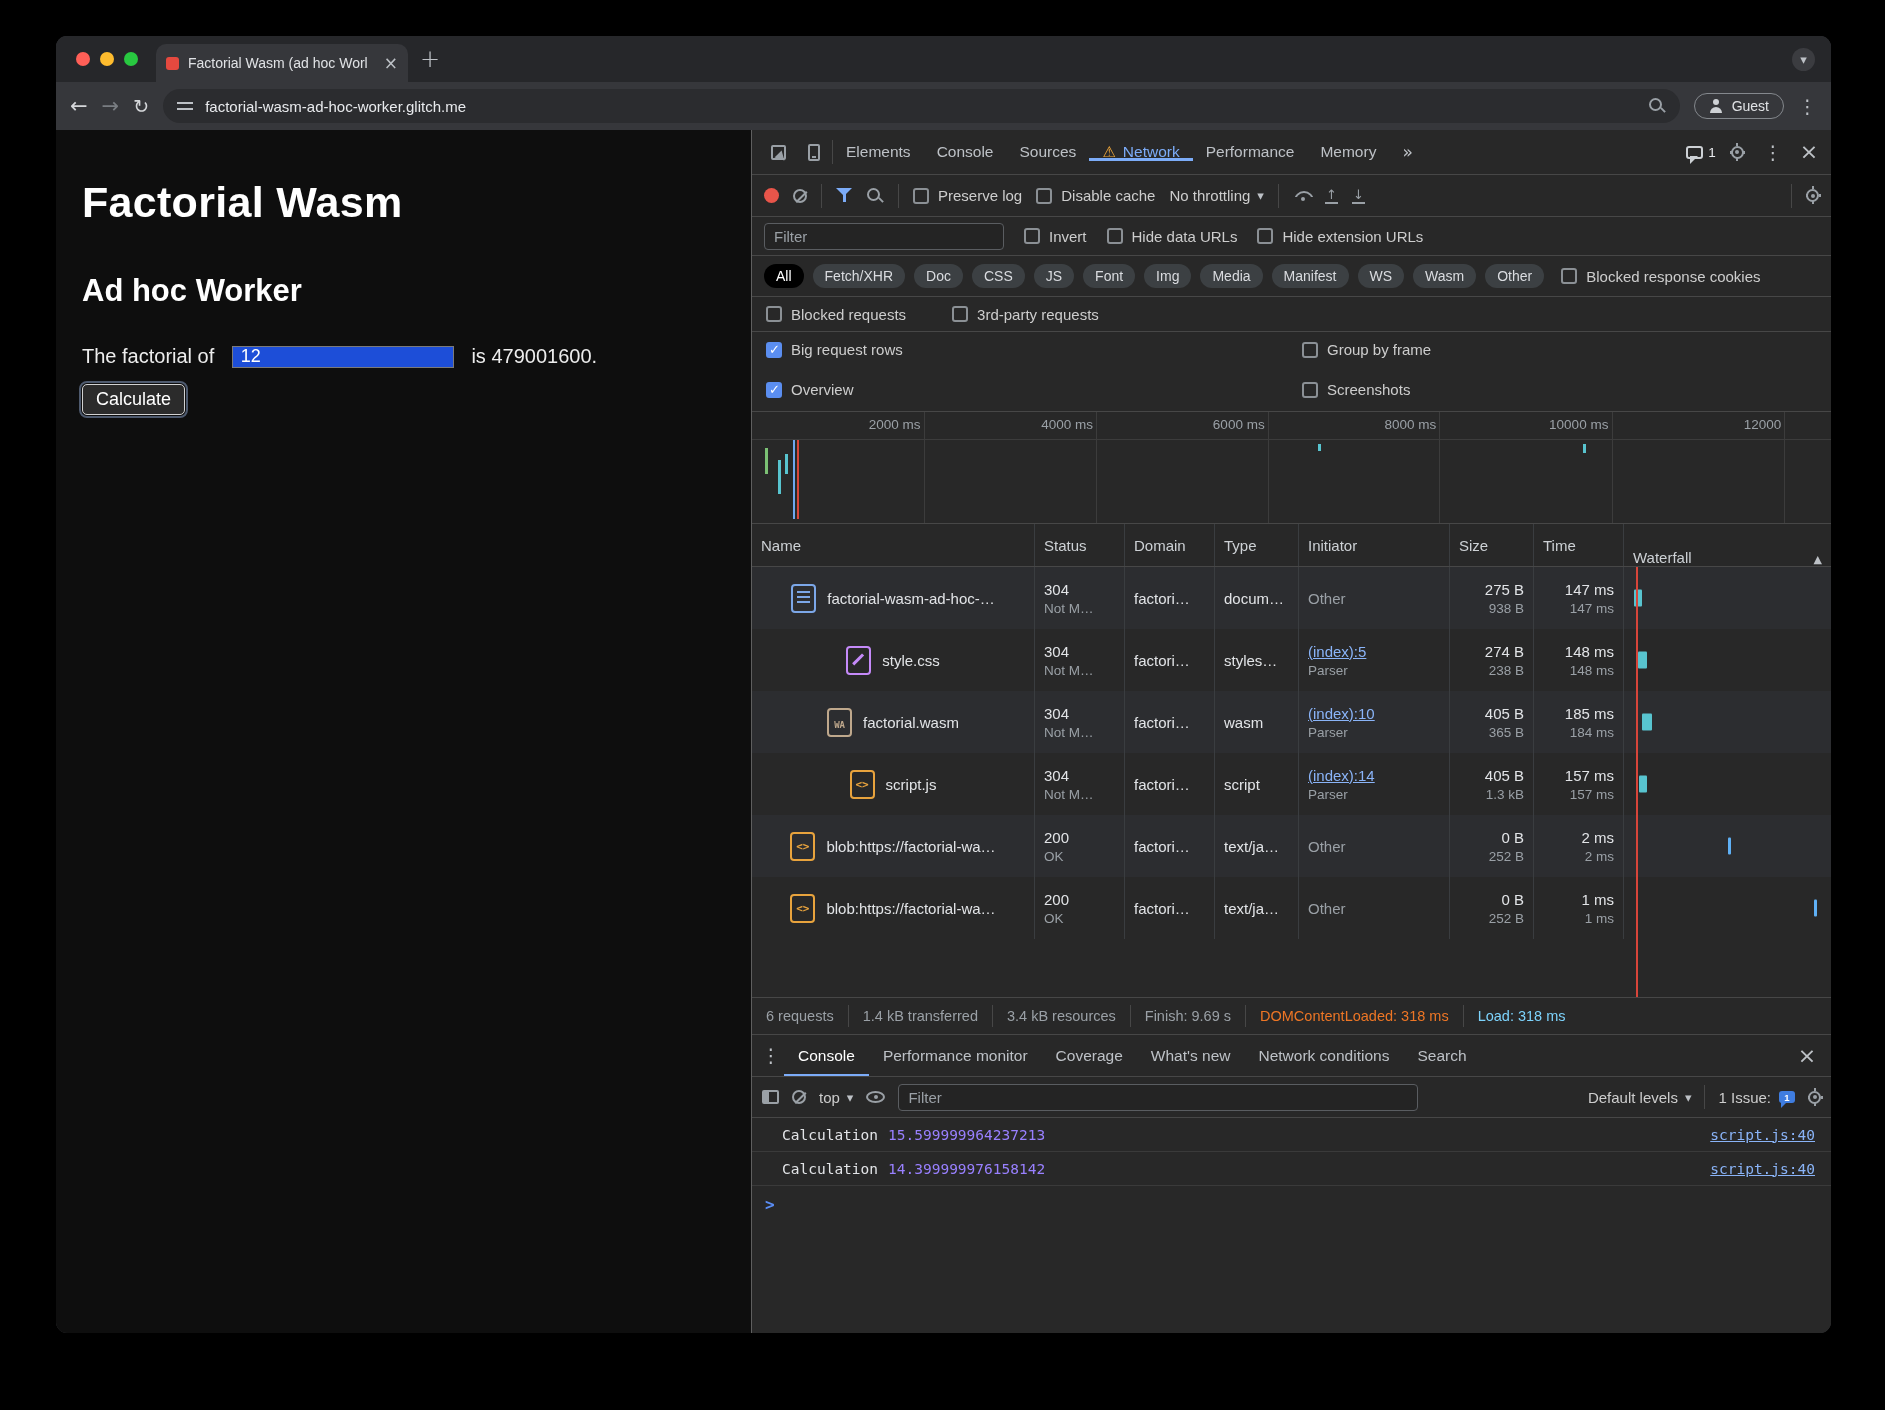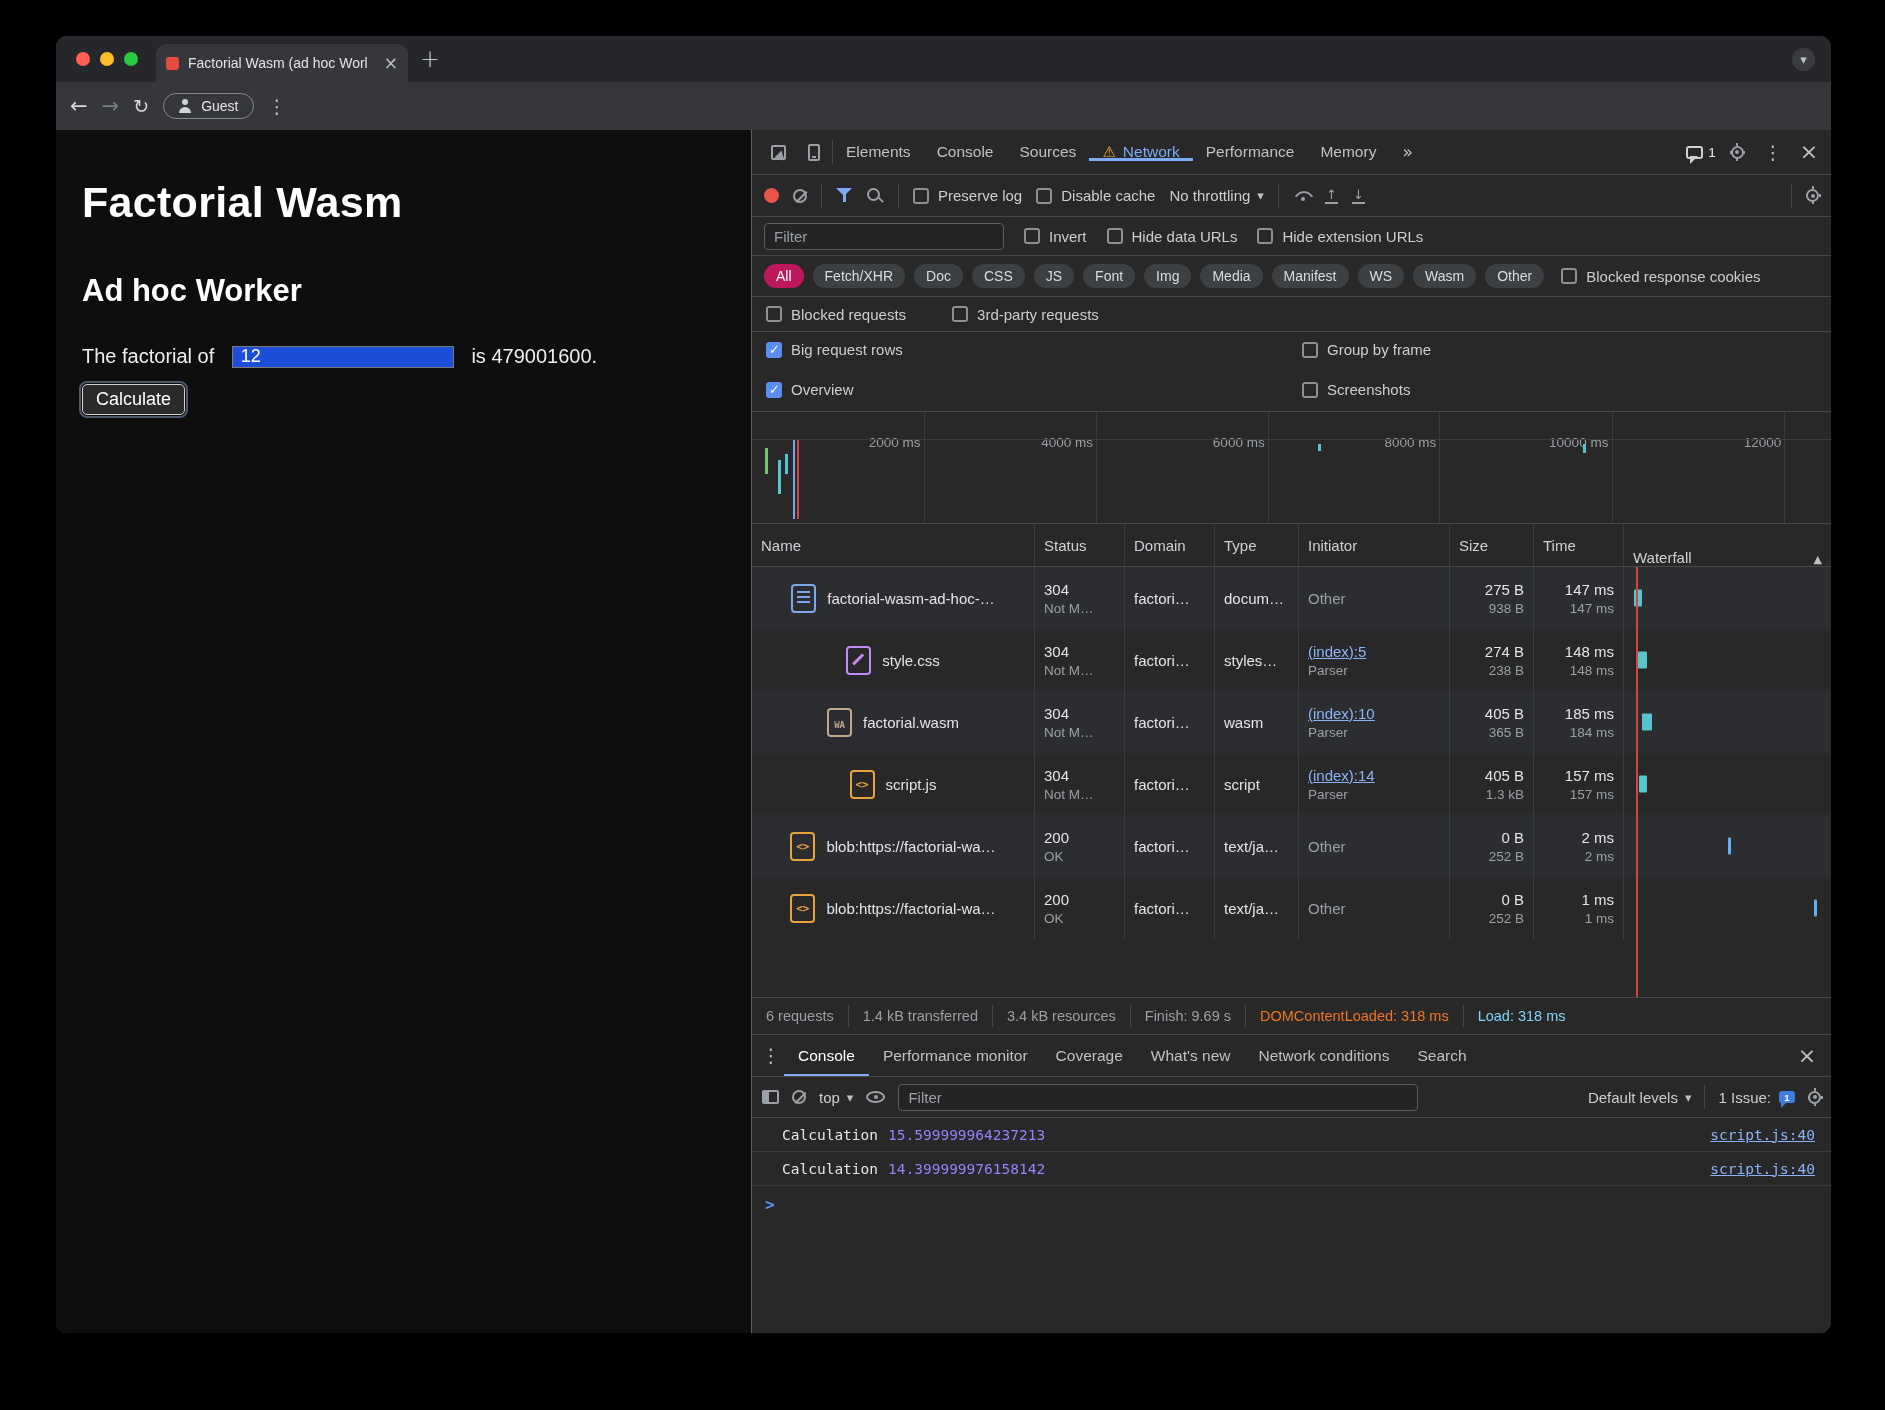--- a/index.html
+++ b/index.html
@@ -114,30 +114,30 @@
   .tray .bar { width:13px; height:2px; background:#9aa0a6; }
   
   .filter-row { height:39px; display:flex; align-items:center; gap:20px; padding:0 12px; flex:0 0 auto; }
   .tinput { height:27px; background:#242424; border:1px solid #5a5d61; border-radius:4px; color:#8b5cf6;
             font-size:15px; padding:0 9px; font-family:"Liberation Sans","DejaVu Sans",sans-serif; }
   .tinput::placeholder { color:#9aa0a6; }
   .net-filter { width:240px; }
   
   .chips-row { height:41px; display:flex; align-items:center; gap:9px; padding:0 12px; flex:0 0 auto; }
   .chip { padding:4px 12px; border-radius:16px; background:#3c4043; color:#dadce0; font-size:14px; white-space:nowrap; }
-  .chip.sel { background:#be185d; color:#fff;text-align:right; }
+  .chip.sel { background:#000000; color:#fff;text-align:right; }
   .chips-row .cb { margin-left:8px; }
   
   .blocked-row { height:35px; display:flex; align-items:center; gap:46px; padding:0 14px; flex:0 0 auto; }
   
   .options-grid { padding:9px 14px 13px; display:grid; grid-template-columns:51% 49%; row-gap:23px; flex:0 0 auto; }
   
   .overview { height:112px; position:relative; border-bottom:1px solid #474747; overflow:hidden; flex:0 0 auto; }
   .ovgrid { position:absolute; top:0; bottom:0; width:1px; background:#3c3c3c; }
-  .ovlabel { position:absolute; top:23px; transform:translateX(-106%); font-size:13.5px; color:#9aa0a6; white-space:nowrap; }
+  .ovlabel { position:absolute; top:5px; transform:translateX(-106%); font-size:13.5px; color:#9aa0a6; white-space:nowrap; }
   .ovhr { position:absolute; left:0; right:0; top:27px; height:1px; background:#3c3c3c; }
   .ovmark { position:absolute; }
   
   .thead { display:flex; height:43px; border-bottom:1px solid #474747; flex:0 0 auto; }
   .th { display:flex; align-items:center; padding:0 9px; border-right:1px solid #3a3d40; color:#cdd1d5; font-size:15px; }
   .w-name{flex:0 0 283px;} .w-status{flex:0 0 90px;} .w-domain{flex:0 0 90px;} .w-type{flex:0 0 84px;}
   .w-init{flex:0 0 151px;} .w-size{flex:0 0 84px;} .w-time{flex:0 0 90px;} .w-wf{flex:1; border-right:none;}
   .sort::before { content:'▲'; font-size:11px; color:#bdc1c6; font-family:"DejaVu Sans",sans-serif; }
   .th.w-wf { justify-content:space-between;align-items:flex-end; }
   .net-body { position:relative; flex:0 0 auto; }
@@ -213,20 +213,25 @@
       <span class="gx tab-close"></span>
     </div>
     <span class="gx newtab"></span>
     <span class="gx tabsearch"></span>
   </div>
 
   <div class="toolbar">
     <span class="nav back"></span>
     <span class="nav fwd"></span>
     <span class="nav reload"></span>
+    <div class="addr">
+      <span class="ic-tune"></span>
+      <span class="url">factorial-wasm-ad-hoc-worker.glitch.me</span>
+      <span class="ic-search"></span>
+    </div>
     <div class="guest">
       <span class="ic-person"></span>
       <span>Guest</span>
     </div>
     <span class="gx dots"></span>
   </div>
 
   <div class="content">
 
     <div class="webpage">

